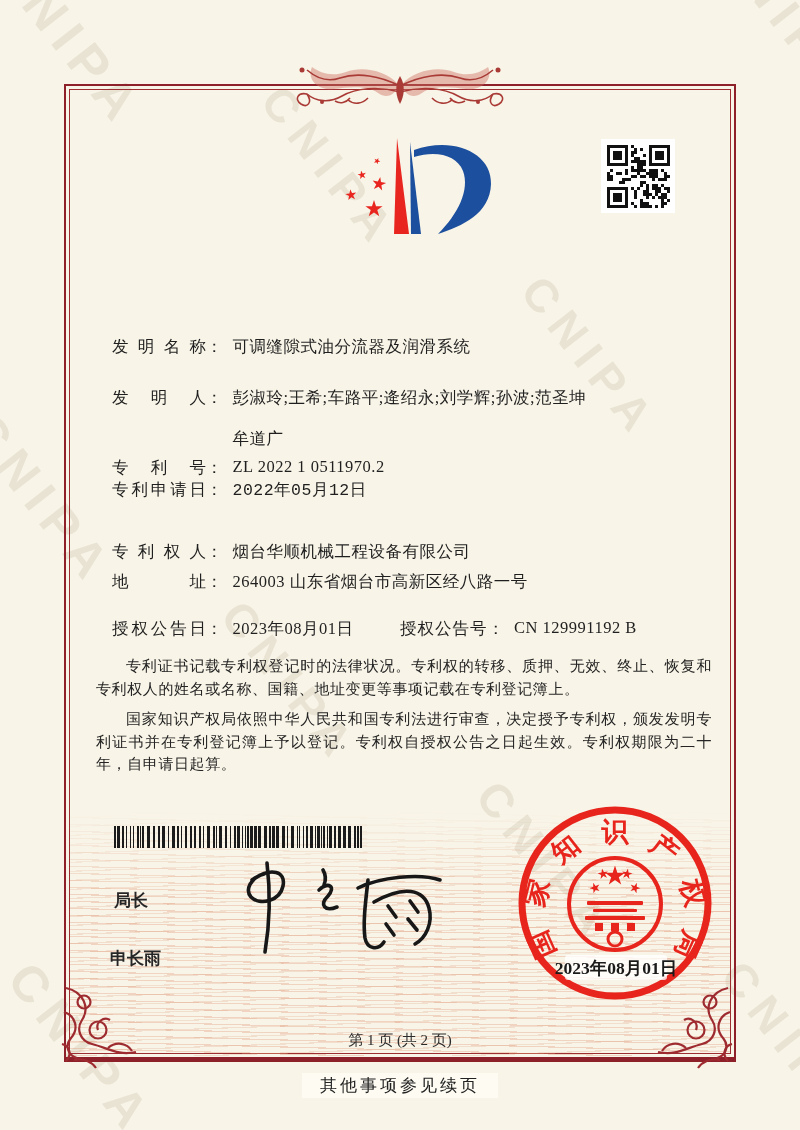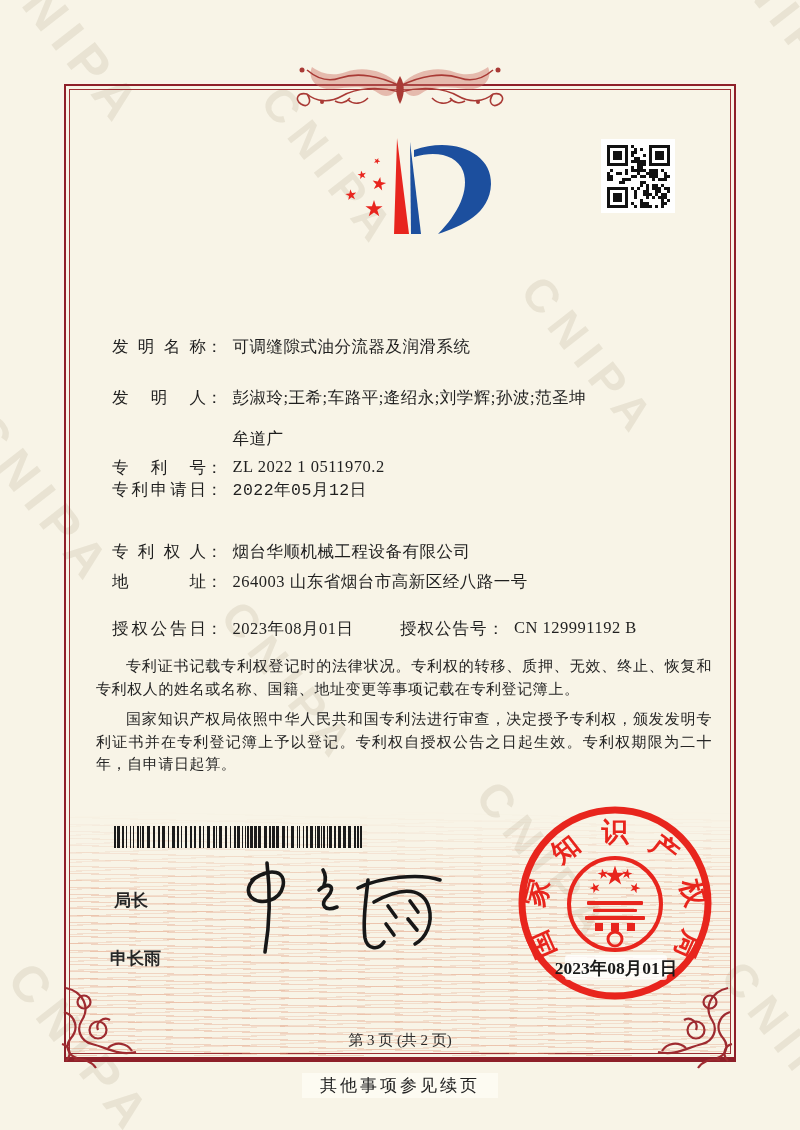--- a/index.html
+++ b/index.html
@@ -374,16 +374,16 @@
         <rect x="80" y="118" width="8" height="8"></rect>
         <rect x="96" y="118" width="8" height="8"></rect>
         <rect x="112" y="118" width="8" height="8"></rect>
       </g>
       <circle cx="100" cy="134" r="7" fill="none" stroke-width="3"></circle>
     </g>
     <rect x="50" y="150" width="102" height="25" rx="3" fill="#ffffff" opacity="0.78" stroke="none"></rect>
     <text x="101" y="169" text-anchor="middle" font-size="17.5" font-weight="bold" fill="#1a1a1a">2023年08月01日</text>
   </svg>
 
-  <div class="page-info">第 3 页 (共 2 页)</div>
+  <div class="page-info">第 1 页 (共 2 页)</div>
   <div class="continuation"><span>其他事项参见续页</span></div>
 
 </div>
 
 </body></html>

